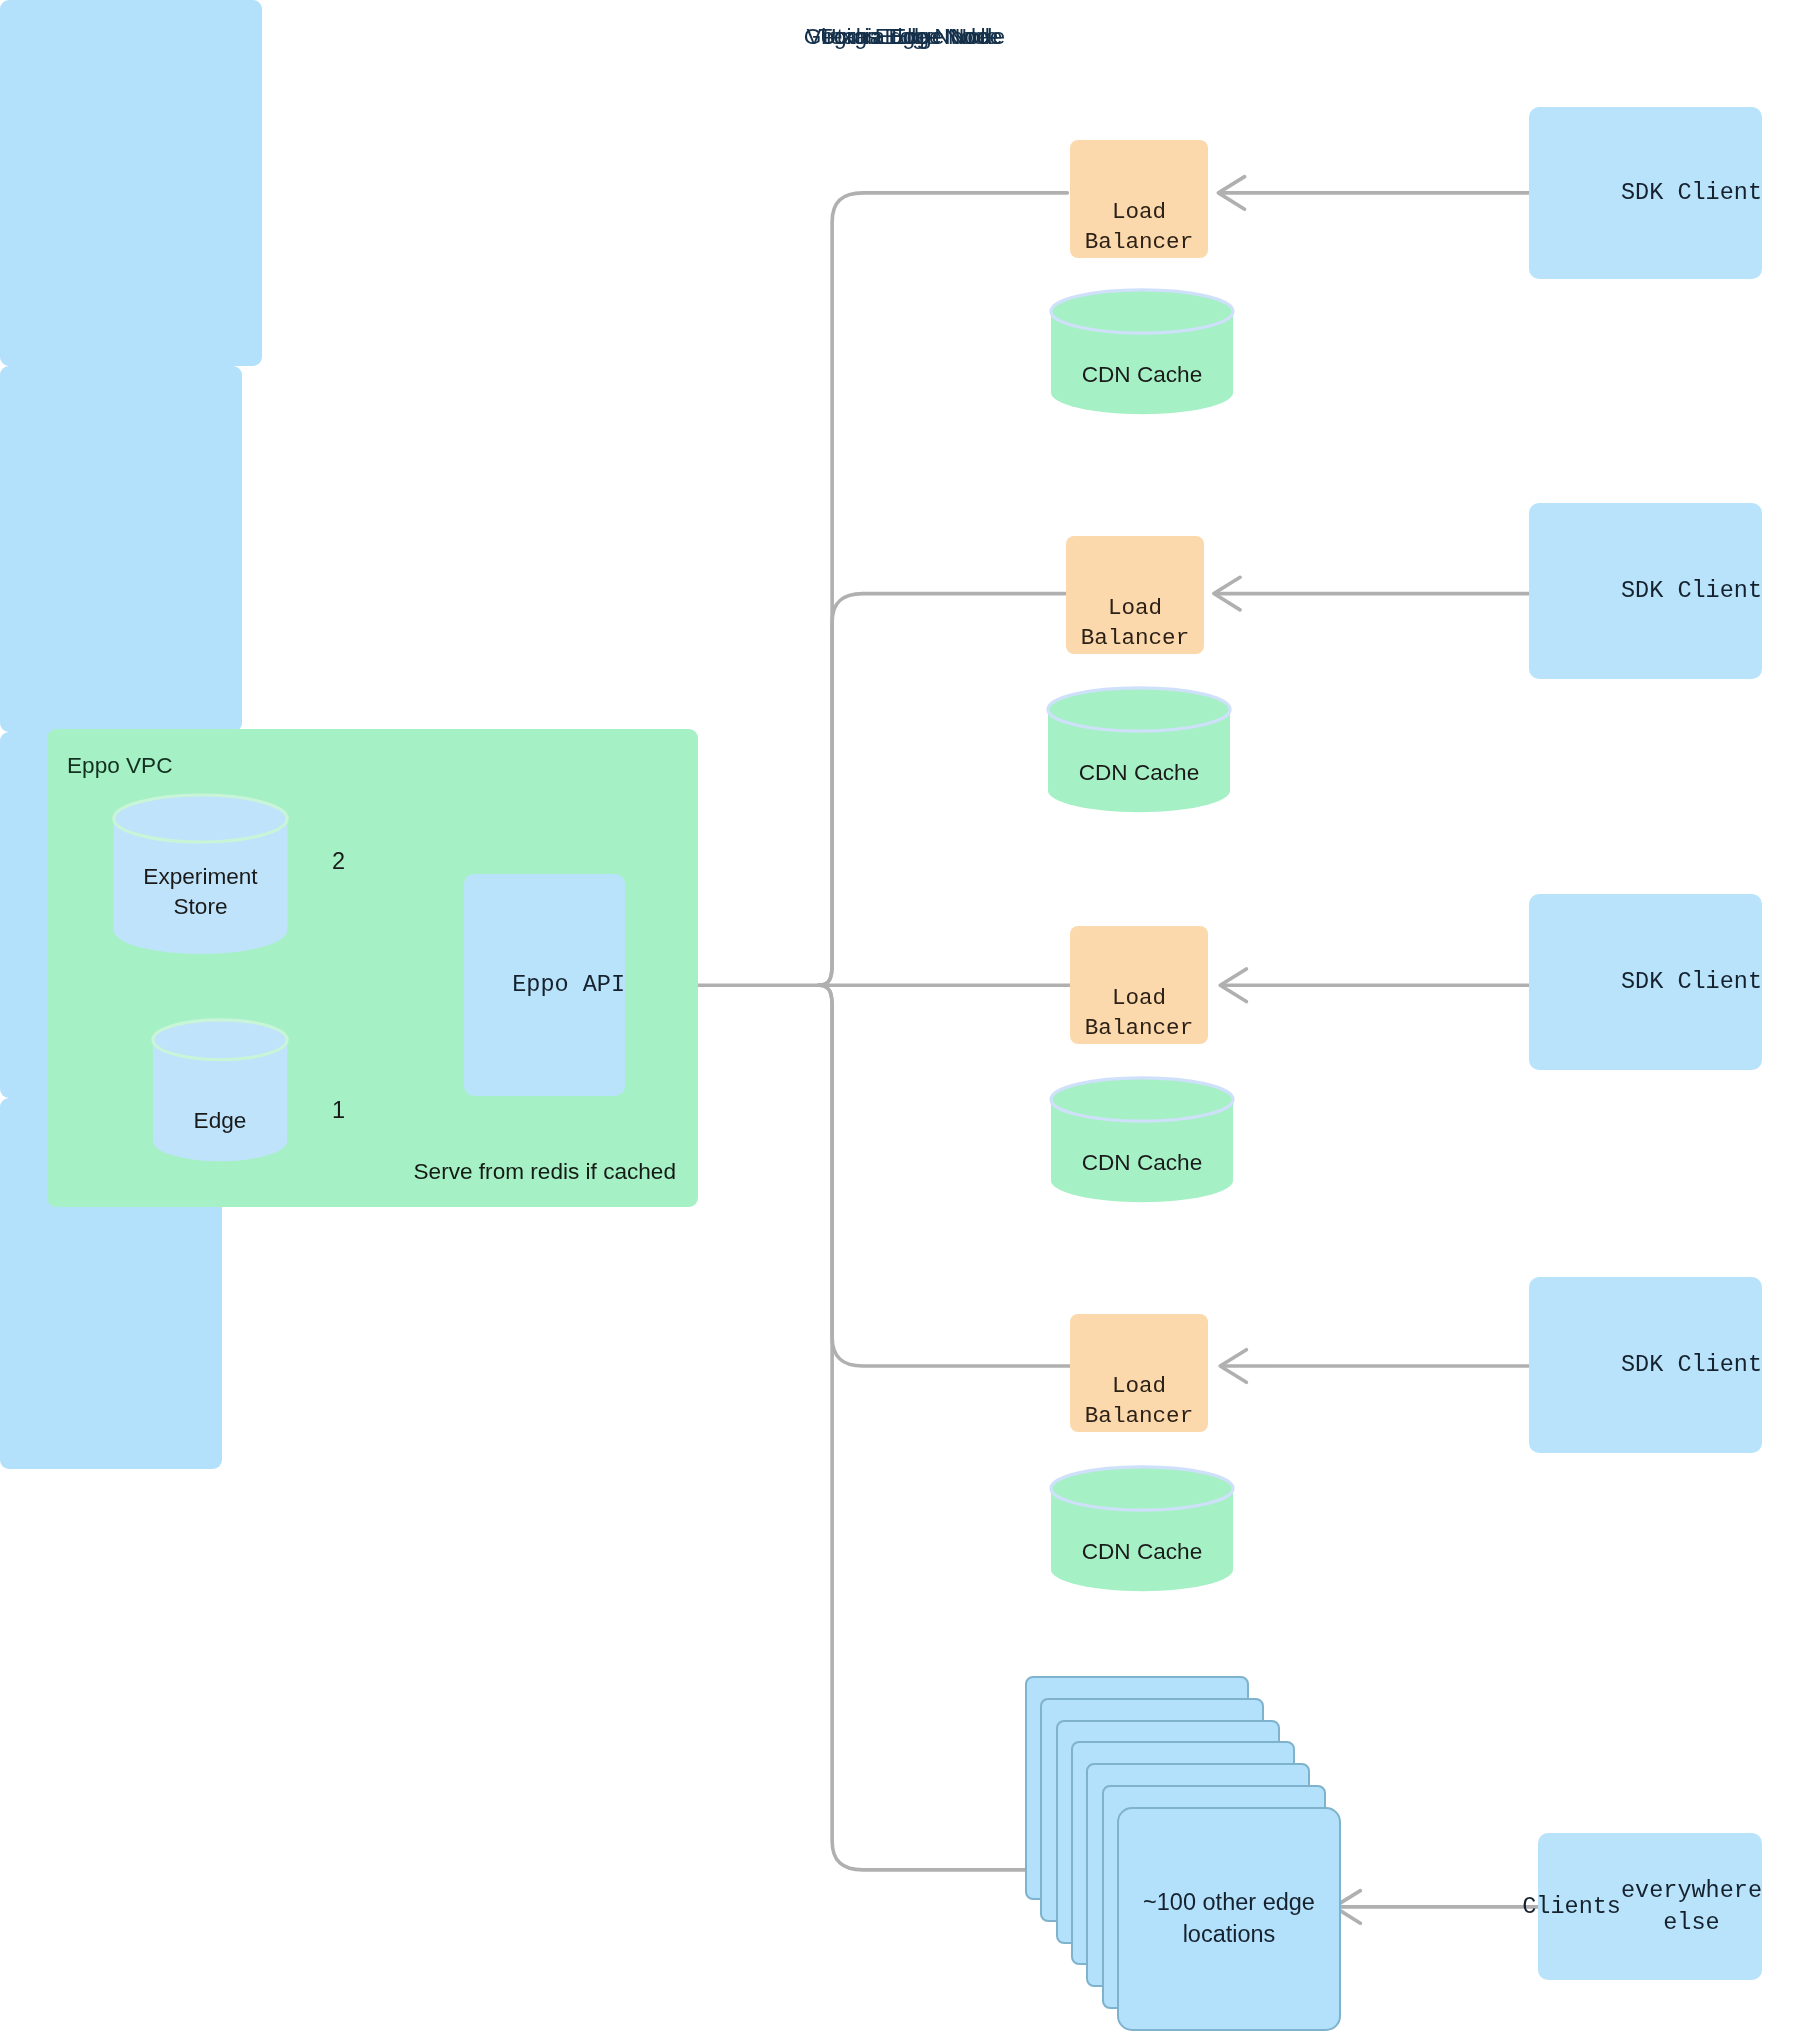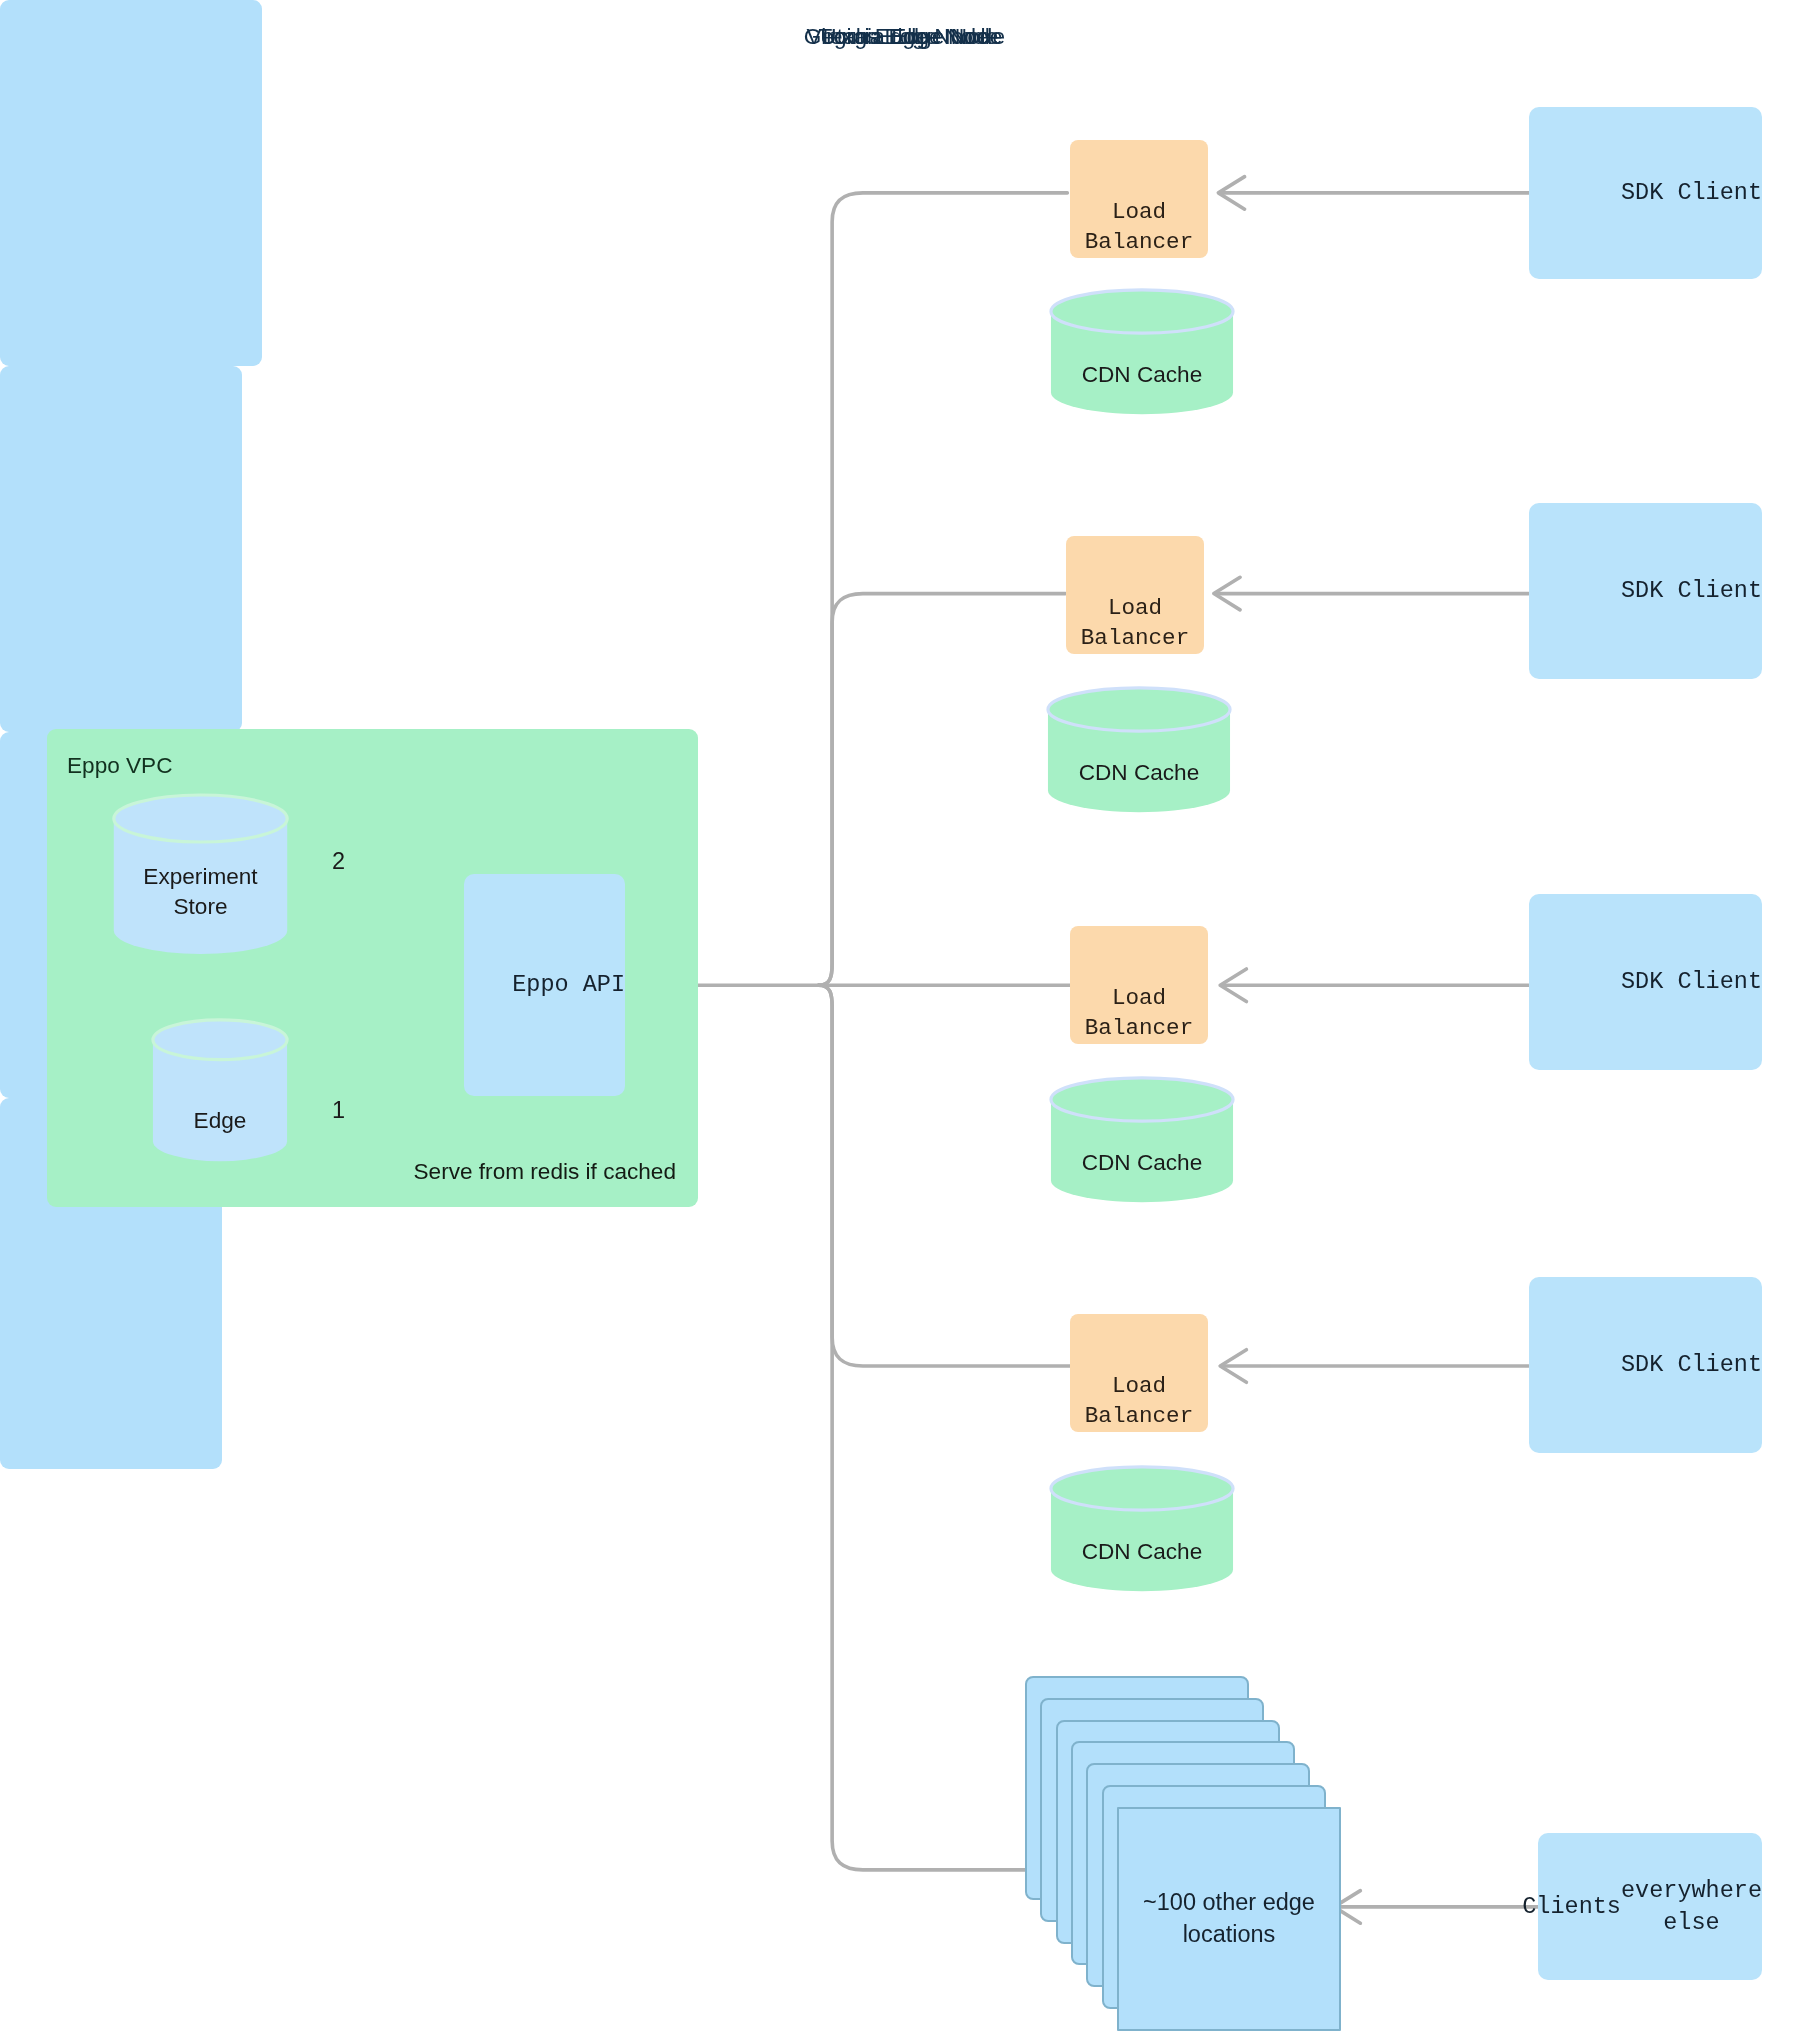--- a/index.html
+++ b/index.html
@@ -96,21 +96,21 @@
     box-sizing: border-box;
     background: #b3e0fb;
     border: 2.7px solid #7fb2cc;
     border-radius: 8.1px;
   }
   .stack-front {
     position: absolute;
     box-sizing: border-box;
     background: #b3e0fb;
     border: 2.7px solid #7fb2cc;
-    border-radius: 1px;
+    border-radius: 15px;
     display: flex;
     align-items: center;
     justify-content: center;
     text-align: center;
     font-size: 23.5px;
     color: #15222e;
     line-height: 1.35;
   }
   
   #wires {

